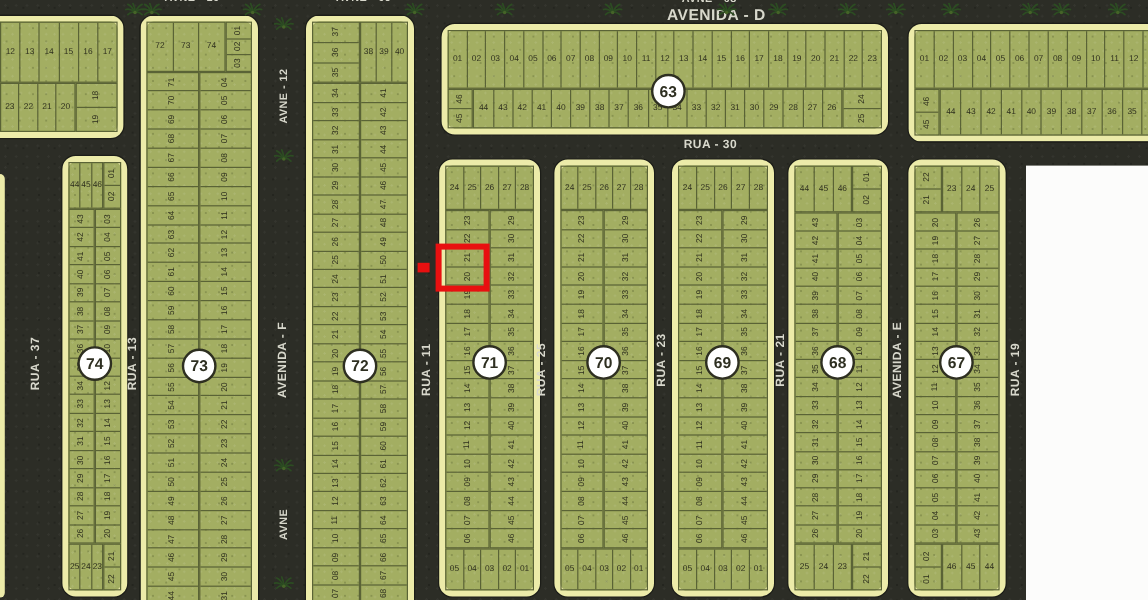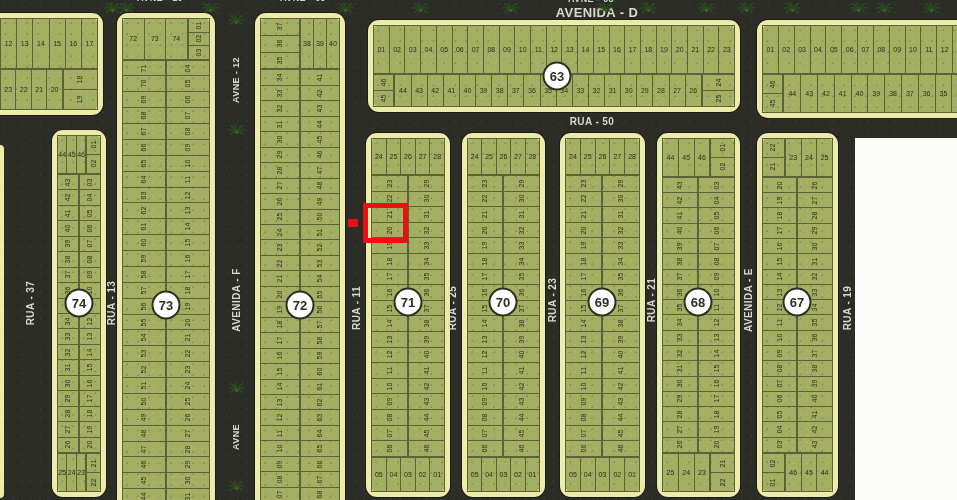--- a/index.html
+++ b/index.html
@@ -1637,21 +1637,21 @@
           </div>
         </div>
         <div class="circle" style="left: 35.0617px; top: 164.357px;">67</div>
       </div>
     </div>
   <div id="streets-layer">
       <div class="street-label" style="left: 160px; top: -2px; font-size: 9px;">AVNE - 10</div>
       <div class="street-label" style="left: 303px; top: -2px; font-size: 9px;">AVNE - 09</div>
       <div class="street-label" style="left: 591px; top: -1px; font-size: 9px;">AVNE - 08</div>
       <div class="street-label" style="left: 597px; top: 12px; font-size: 13px;">AVENIDA - D</div>
-      <div class="street-label" style="left: 592px; top: 121px; font-size: 10px;">RUA - 50</div>
+      <div class="street-label" style="left: 592px; top: 121px; font-size: 10px;">RUA - 30</div>
       <div class="street-label v" style="left: 30px; top: 303px; font-size: 10px;">RUA - 37</div>
       <div class="street-label v" style="left: 111px; top: 303px; font-size: 10px;">RUA - 13</div>
       <div class="street-label v" style="left: 236px; top: 80px; font-size: 9px;">AVNE - 12</div>
       <div class="street-label v" style="left: 236px; top: 300px; font-size: 10px;">AVENIDA - F</div>
       <div class="street-label v" style="left: 236px; top: 437px; font-size: 9px;">AVNE</div>
       <div class="street-label v" style="left: 356px; top: 308px; font-size: 10px;">RUA - 11</div>
       <div class="street-label v" style="left: 452px; top: 308px; font-size: 10px;">RUA - 25</div>
       <div class="street-label v" style="left: 552px; top: 300px; font-size: 10px;">RUA - 23</div>
       <div class="street-label v" style="left: 651px; top: 300px; font-size: 10px;">RUA - 21</div>
       <div class="street-label v" style="left: 748px; top: 300px; font-size: 10px;">AVENIDA - E</div>

